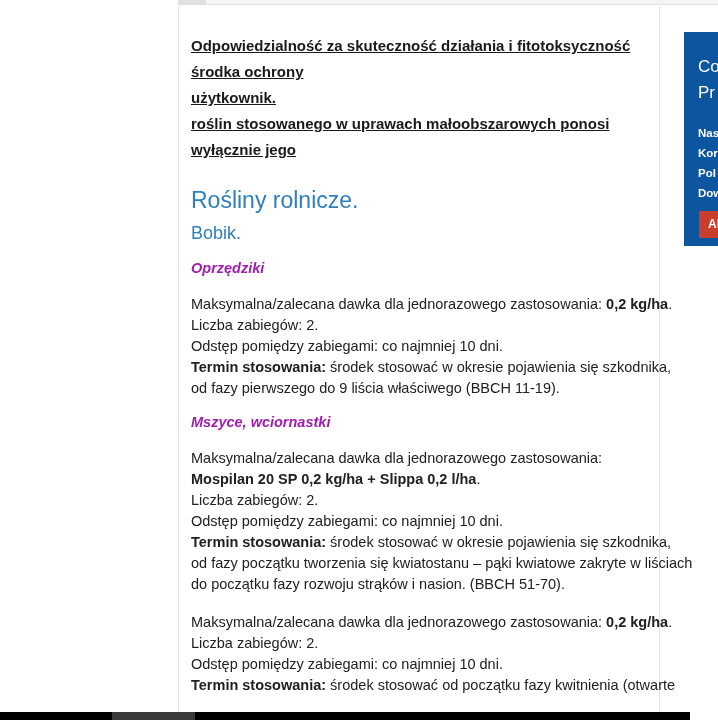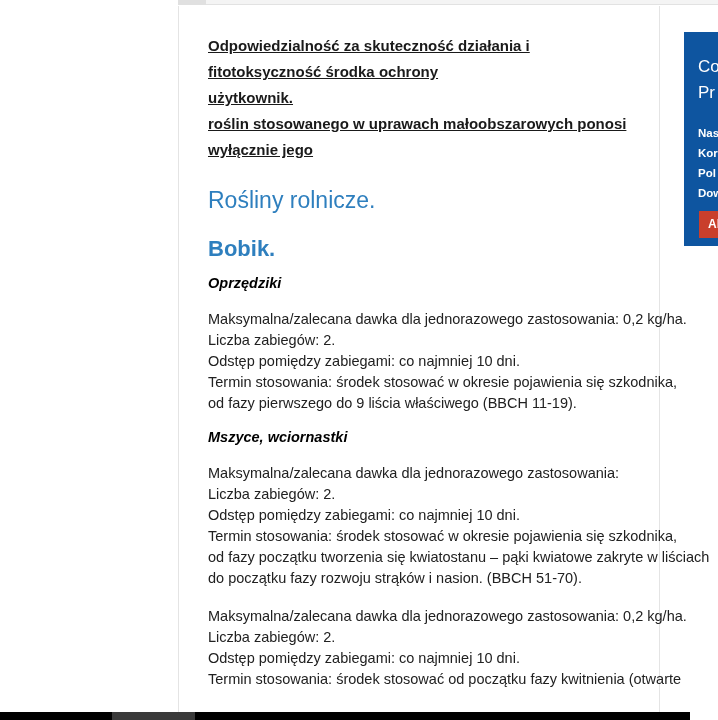--- a/index.html
+++ b/index.html
@@ -15,34 +15,34 @@
   .page{position:relative;width:718px;height:720px;background:#ffffff;}
 
   
   .top-strip{position:absolute;left:178px;top:0;width:540px;height:5px;
     background:#f4f4f4;border-bottom:1px solid #e2e2e2;}
   .top-strip-tab{position:absolute;left:0;top:0;width:28px;height:5px;background:#e0e0e0;}
 
   
   .content-column{position:absolute;left:178px;top:6px;width:482px;height:706px;
     background:#ffffff;border-left:1px solid #e4e4e4;border-right:1px solid #e4e4e4;
-    padding:27px 24px 0 29px;}
+    padding:27px 24px 0 12px;}
 
   .disclaimer{font-size:15px;line-height:26px;font-weight:700;
     text-decoration:underline;color:#1a1a1a;}
   .main-heading{margin-top:24px;font-size:23px;line-height:26px;font-weight:400;
     color:var(--heading-blue);}
-  .sub-heading{margin-top:24px;font-size:22px;line-height:23px;font-weight:700;
+  .sub-heading{margin-top:9px;font-size:18px;line-height:23px;font-weight:400;
     color:var(--heading-blue);}
 
   .pest{margin-top:14px;font-size:14.5px;line-height:18px;
-    font-style:italic;font-weight:700;color:#000000;}
+    font-style:italic;font-weight:700;color:#a21caf;}
   .para{margin-top:17px;font-size:14.5px;line-height:21px;color:var(--body-text);}
   .ln{white-space:nowrap;}
-  .b{font-weight:400;text-align:right;}
+  .b{font-weight:700;text-align:right;}
   .u{text-decoration:underline;}
 
   
   .cookie-banner{position:absolute;left:684px;top:32px;width:70px;height:214px;
     background:var(--panel-blue);color:#ffffff;padding:22px 0 0 14px;}
   .cookie-heading{font-size:17px;line-height:26px;font-weight:400;}
   .cookie-body{margin-top:17px;font-size:11.5px;line-height:20px;font-weight:700;}
   .accept-button{display:inline-block;margin-top:8px;margin-left:1px;border:none;
     background:var(--button-red);color:#ffffff;font-family:"Liberation Sans",sans-serif;
     font-size:12px;font-weight:700;line-height:15px;padding:6px 9px;height:27px;
@@ -75,20 +75,21 @@
         <div class="para">
           <div class="ln"><span>Maksymalna/zalecana dawka dla jednorazowego zastosowania: </span><span class="b">0,2 kg/ha</span><span>.</span></div>
           <div class="ln"><span>Liczba zabiegów: 2.</span></div>
           <div class="ln"><span>Odstęp pomiędzy zabiegami: co najmniej 10 dni.</span></div>
           <div class="ln"><span class="b">Termin stosowania:</span><span> środek stosować w okresie pojawienia się szkodnika,</span></div>
           <div class="ln"><span>od fazy pierwszego do 9 liścia właściwego (BBCH 11-19).</span></div>
         </div>
         <div class="pest">Mszyce, wciornastki</div>
         <div class="para">
           <div class="ln"><span>Maksymalna/zalecana dawka dla jednorazowego zastosowania:</span></div>
+          <div class="ln"><span class="b">Mospilan 20 SP 0,2 kg/ha + Slippa 0,2 l/ha</span><span>.</span></div>
           <div class="ln"><span>Liczba zabiegów: 2.</span></div>
           <div class="ln"><span>Odstęp pomiędzy zabiegami: co najmniej 10 dni.</span></div>
           <div class="ln"><span class="b">Termin stosowania:</span><span> środek stosować w okresie pojawienia się szkodnika,</span></div>
           <div class="ln"><span>od fazy początku tworzenia się kwiatostanu – pąki kwiatowe zakryte w liściach</span></div>
           <div class="ln"><span>do początku fazy rozwoju strąków i nasion. (BBCH 51-70).</span></div>
         </div>
         <div class="para">
           <div class="ln"><span>Maksymalna/zalecana dawka dla jednorazowego zastosowania: </span><span class="b">0,2 kg/ha</span><span>.</span></div>
           <div class="ln"><span>Liczba zabiegów: 2.</span></div>
           <div class="ln"><span>Odstęp pomiędzy zabiegami: co najmniej 10 dni.</span></div>

